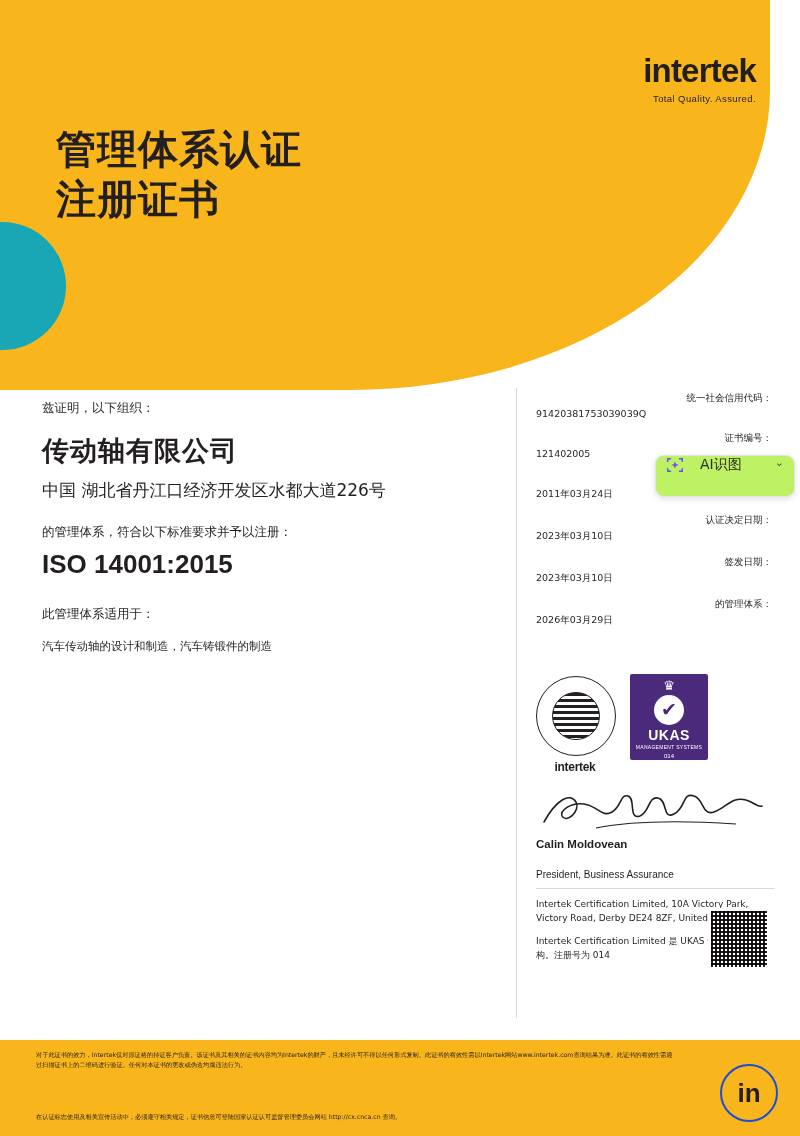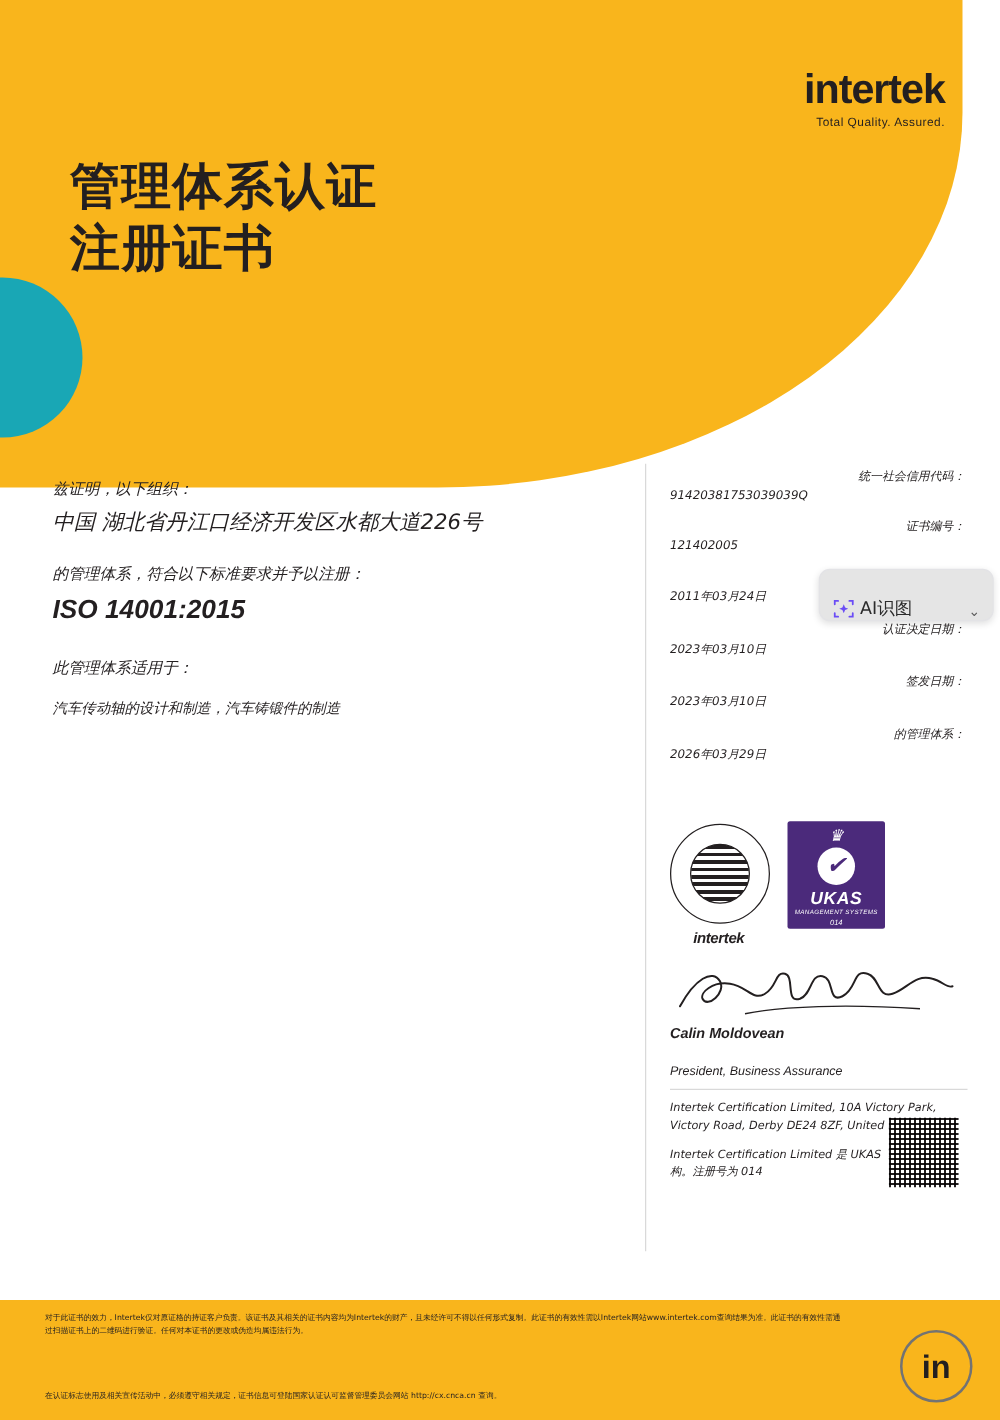--- a/index.html
+++ b/index.html
@@ -49,21 +49,21 @@
   .cert-title{
     position:absolute;left:56px;top:124px;
     font-size:40px;line-height:50px;font-weight:bold;
     color:#231f20;letter-spacing:1px;
     font-family:"DejaVu Sans", sans-serif;
   }
   .cert-title .l2{display:block;}
 
   
   .body{
-    position:absolute;left:0;top:367px;width:728px;height:660px;font-style:italic;
+    position:absolute;left:0;top:384px;width:728px;height:660px;
   }
   .left{
     position:absolute;left:42px;top:16px;width:450px;
   }
   .vline{
     position:absolute;left:516px;top:4px;width:1px;height:630px;
     background:#d9d9d9;
   }
   .lbl{
     font-size:12.5px;color:#231f20;margin:0 0 6px 0;
@@ -72,41 +72,41 @@
   .org-name{
     font-size:27px;line-height:44px;font-weight:bold;color:#231f20;
     letter-spacing:1px;margin:12px 0 2px 0;
     font-family:"DejaVu Sans", sans-serif;
   }
   .org-addr{
     font-size:17px;color:#231f20;margin:6px 0 22px 0;
     font-family:"DejaVu Sans", sans-serif;
   }
   .std{
-    font-size:21px;font-weight:bold;color:#231f20;margin:8px 0 26px 0;
+    font-size:26px;font-weight:bold;color:#231f20;margin:8px 0 26px 0;
     font-family:"Liberation Sans", sans-serif;
   }
   .scope-lbl{font-size:12.5px;color:#231f20;margin:0 0 16px 0;}
   .scope-txt{font-size:11.5px;color:#231f20;margin:0;}
 
   
   .right{
     position:absolute;left:536px;top:8px;width:236px;
   }
   .fld{margin-bottom:13px;}
   .fld .k{font-size:9.5px;color:#231f20;margin-bottom:3px;font-family:"DejaVu Sans",sans-serif;text-align:right;}
   .fld .v{font-size:9.5px;color:#231f20;font-family:"DejaVu Sans",sans-serif;}
 
   
   .ai-badge{
     position:absolute;left:655px;top:455px;
     width:140px;height:42px;border-radius:9px;
-    background:#e5e5e5;border:1px solid #e3e3e6;
+    background:#bef264;border:1px solid #e3e3e6;
     box-shadow:0 2px 6px rgba(0,0,0,.12);
-    display:flex;align-items:flex-end;gap:4px;padding:0 10px;
+    display:flex;align-items:flex-start;gap:16px;padding:0 10px;
     box-sizing:border-box;
     z-index:40;
   }
   .ai-badge .txt{font-size:14px;color:#2b2b2b;font-family:"DejaVu Sans",sans-serif;}
   .ai-badge .chev{margin-left:auto;font-size:11px;color:#555;}
 
   
   .marks{
     position:absolute;left:536px;top:292px;width:240px;height:100px;
   }
@@ -167,21 +167,21 @@
     font-size:6.2px;line-height:9.6px;color:#231f20;
     font-family:"DejaVu Sans",sans-serif;
   }
   .footer .ftxt2{
     position:absolute;left:36px;top:72px;width:640px;
     font-size:6.2px;line-height:9.6px;color:#231f20;
     font-family:"DejaVu Sans",sans-serif;
   }
   .foot-logo{
     position:absolute;right:22px;bottom:14px;width:54px;height:54px;
-    border-radius:50%;border:2px solid #737373;
+    border-radius:50%;border:2px solid #1d4ed8;
     color:#231f20;font-size:26px;font-weight:bold;
     display:flex;align-items:center;justify-content:center;
   }
 </style>
 </head>
 <body>
 
 <div class="page">
 
   <div class="hdr">
@@ -198,20 +198,21 @@
       <span class="l2">注册证书</span>
     </div>
   </div>
 
   <div class="body">
 
     <div class="vline"></div>
 
     <div class="left">
       <p class="lbl">兹证明，以下组织：</p>
+      <div class="org-name">传动轴有限公司</div>
       <p class="org-addr">中国 湖北省丹江口经济开发区水都大道226号</p>
       <p class="lbl">的管理体系，符合以下标准要求并予以注册：</p>
       <div class="std">ISO 14001:2015</div>
       <p class="scope-lbl">此管理体系适用于：</p>
       <p class="scope-txt">汽车传动轴的设计和制造，汽车铸锻件的制造</p>
     </div>
 
     <div class="right">
       <div class="fld">
         <div class="k">统一社会信用代码：</div>

